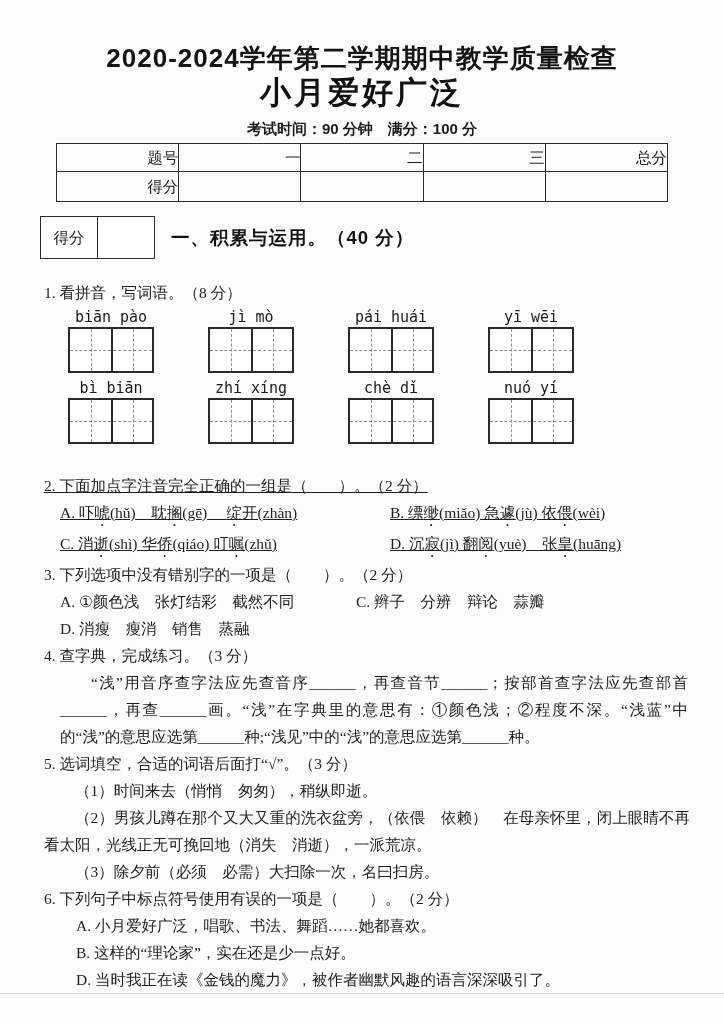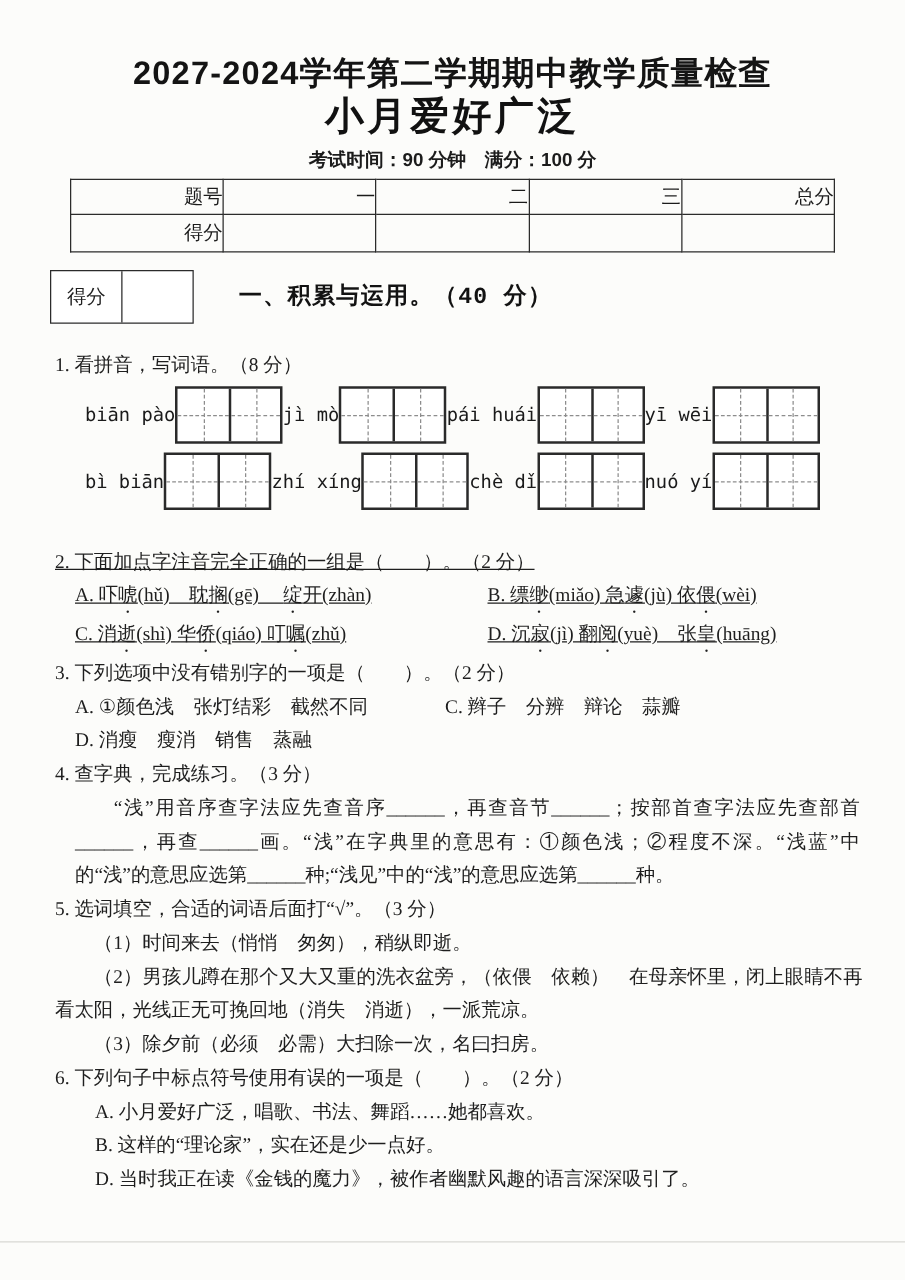--- a/index.html
+++ b/index.html
@@ -49,36 +49,36 @@
     margin:14px 0 0 40px;
     display:flex; align-items:center;
   }
   .score-box { display:flex; border:1.6px solid #2b2b2b; background:#fff; }
   .score-box .sb-label {
     width:57px; height:41px; line-height:41px; text-align:center;
     border-right:1.6px solid #2b2b2b; font-size:15.5px;
   }
   .score-box .sb-blank { width:56px; height:41px; }
   .sec-heading {
-    margin-left:36px;
-    font-family:Liberation Mono, monospace;
+    margin-left:16px;
+    font-family:Liberation Sans, sans-serif;
     font-weight:900; font-size:18.5px; color:#121212; letter-spacing:1px;
   }
   
   .content { margin:0 34px 0 44px; }
   .q-title { margin-top:0; }
   .q1-title { margin-top:20px; }
   .q2-block { margin-top:28px;text-decoration:underline; }
   
   .pinyin-row {
     display:flex; justify-content:space-between;
     margin:2px 116px 0 24px;
   }
   .pinyin-row.second { margin-top:6px; }
-  .pgroup { display:flex; flex-direction:row; align-items:center; }
+  .pgroup { display:flex; flex-direction:column; align-items:center; }
   .pinyin {
     font-family:"DejaVu Sans Mono", monospace;
     font-size:15px; line-height:18px; color:#1a1a1a; white-space:nowrap;
   }
   .wbox { display:flex; border:2px solid #2a2a2a; margin-top:1px; background:#fff; }
   .wcell { width:41px; height:42px; position:relative; }
   .wcell + .wcell { border-left:2px solid #2a2a2a; }
   .wcell::before {
     content:""; position:absolute; left:50%; top:0; bottom:0;
     border-left:1px dashed #8d8d8d;
@@ -108,21 +108,21 @@
     position:absolute; left:0; right:0; top:993px;
     border-top:1px solid #d7d7d4;
   }
 </style>
 </head>
 <body>
 
 <div class="page">
 
   <div class="hdr">
-    <h1>2027-2024学年第二学期期中教学质量检查</h1>
+    <h1>2020-2024学年第二学期期中教学质量检查</h1>
     <h2>小月爱好广泛</h2>
     <div class="exam-info">考试时间：90 分钟　满分：100 分</div>
   </div>
 
   <table class="score-table">
     <tbody>
       <tr class="r1">
         <td>题号</td>
         <td>一</td>
         <td>二</td>

